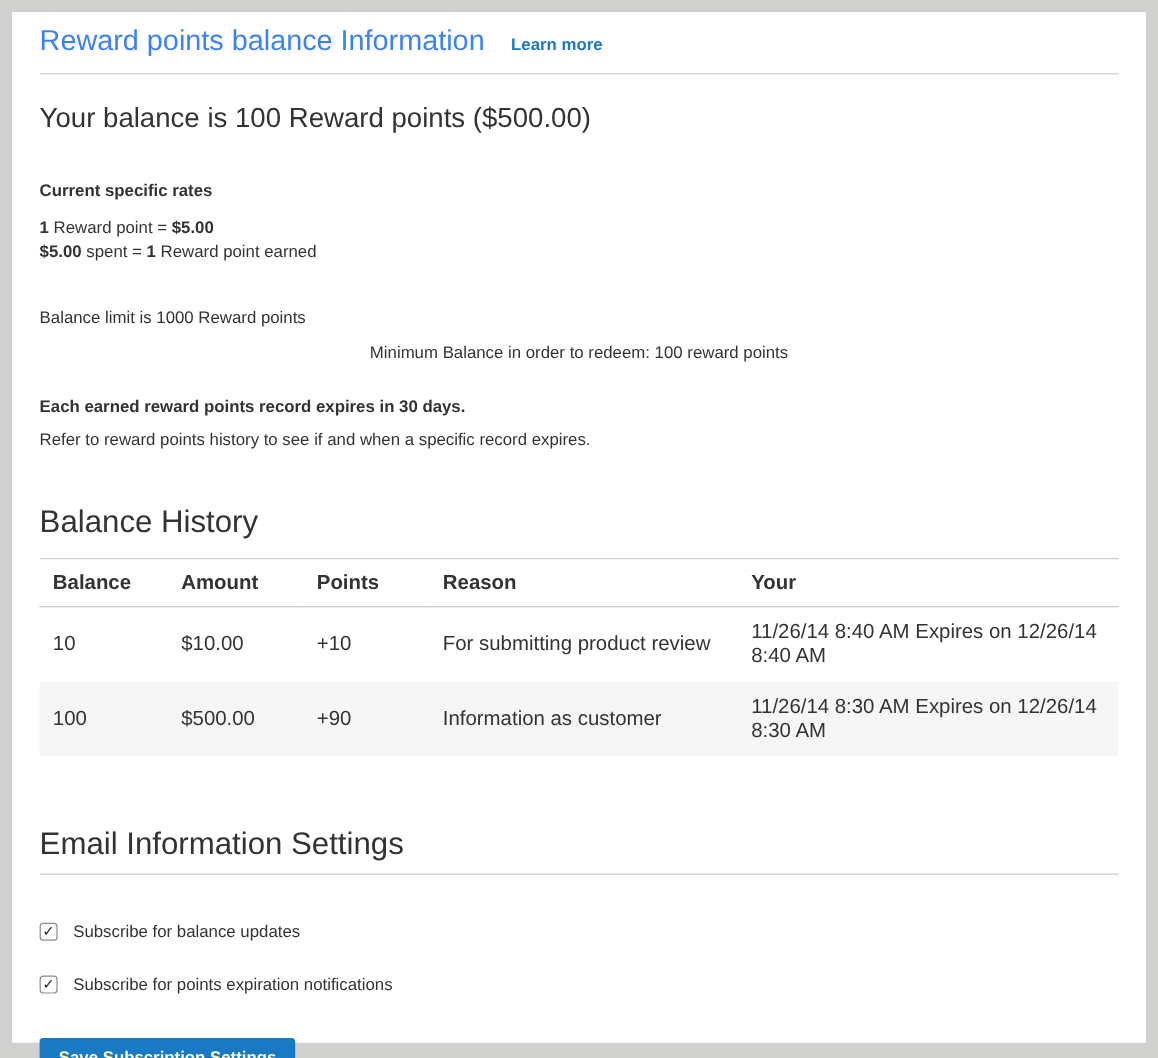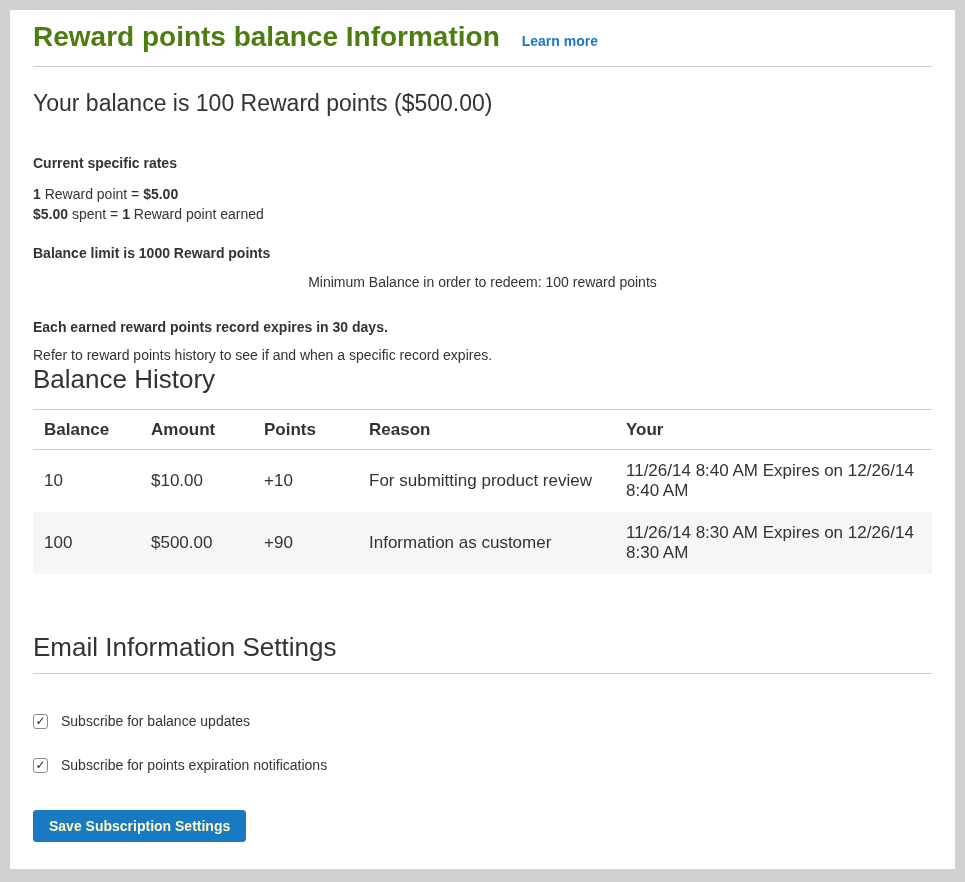--- a/index.html
+++ b/index.html
@@ -18,35 +18,35 @@
   }
   .card{
     position:absolute;left:10px;top:10px;right:10px;bottom:13px;
     background:#fff;padding:12px 23px 20px;
   }
   
   .title-row{
     display:flex;align-items:baseline;gap:22px;
     border-bottom:1px solid #ccc;padding-bottom:13px;
   }
-  h1{font-size:28px;font-weight:700;line-height:1.1;margin:0;color:#4d7c0f;}
+  h1{font-size:24px;font-weight:400;line-height:1.1;margin:0;color:#3b82f6;}
   .learn-more{color:var(--link);font-size:14px;font-weight:600;text-decoration:none;cursor:pointer;}
   
   .balance-summary{font-size:23px;line-height:1.25;margin:22px 0 0;}
   .section-label{font-weight:700;margin:36px 0 0;line-height:19px;}
   .rates{margin:11px 0 0;line-height:20px;}
   .bold{font-weight:700;}
-  .balance-limit{font-weight:700;margin:20px 0 0;line-height:19px;}
+  .balance-limit{font-weight:400;margin:36px 0 0;line-height:19px;}
   .min-redeem{margin:10px 0 0;line-height:19px;text-align:center;}
   .expires-heading{font-weight:700;margin:26px 0 0;line-height:19px;}
   .expires-note{margin:9px 0 0;line-height:19px;}
   
   .section-header{border-bottom:1px solid #ccc;padding-bottom:11px;}
   .section-header h2{font-size:26px;font-weight:300;line-height:1.1;margin:0;color:#333;}
-  .history-header{border-bottom:none;padding-bottom:0;}
+  .history-header{margin-top:44px;border-bottom:none;padding-bottom:0;}
   .email-header{margin-top:59px;}
   
   table{
     width:100%;border-collapse:collapse;table-layout:fixed;
     border-top:1px solid #ccc;margin-top:16px;font-size:17px;
   }
   th{
     text-align:left;font-weight:700;padding:10px 11px 9px;
     border-bottom:1px solid #ccc;color:#333;
   }

